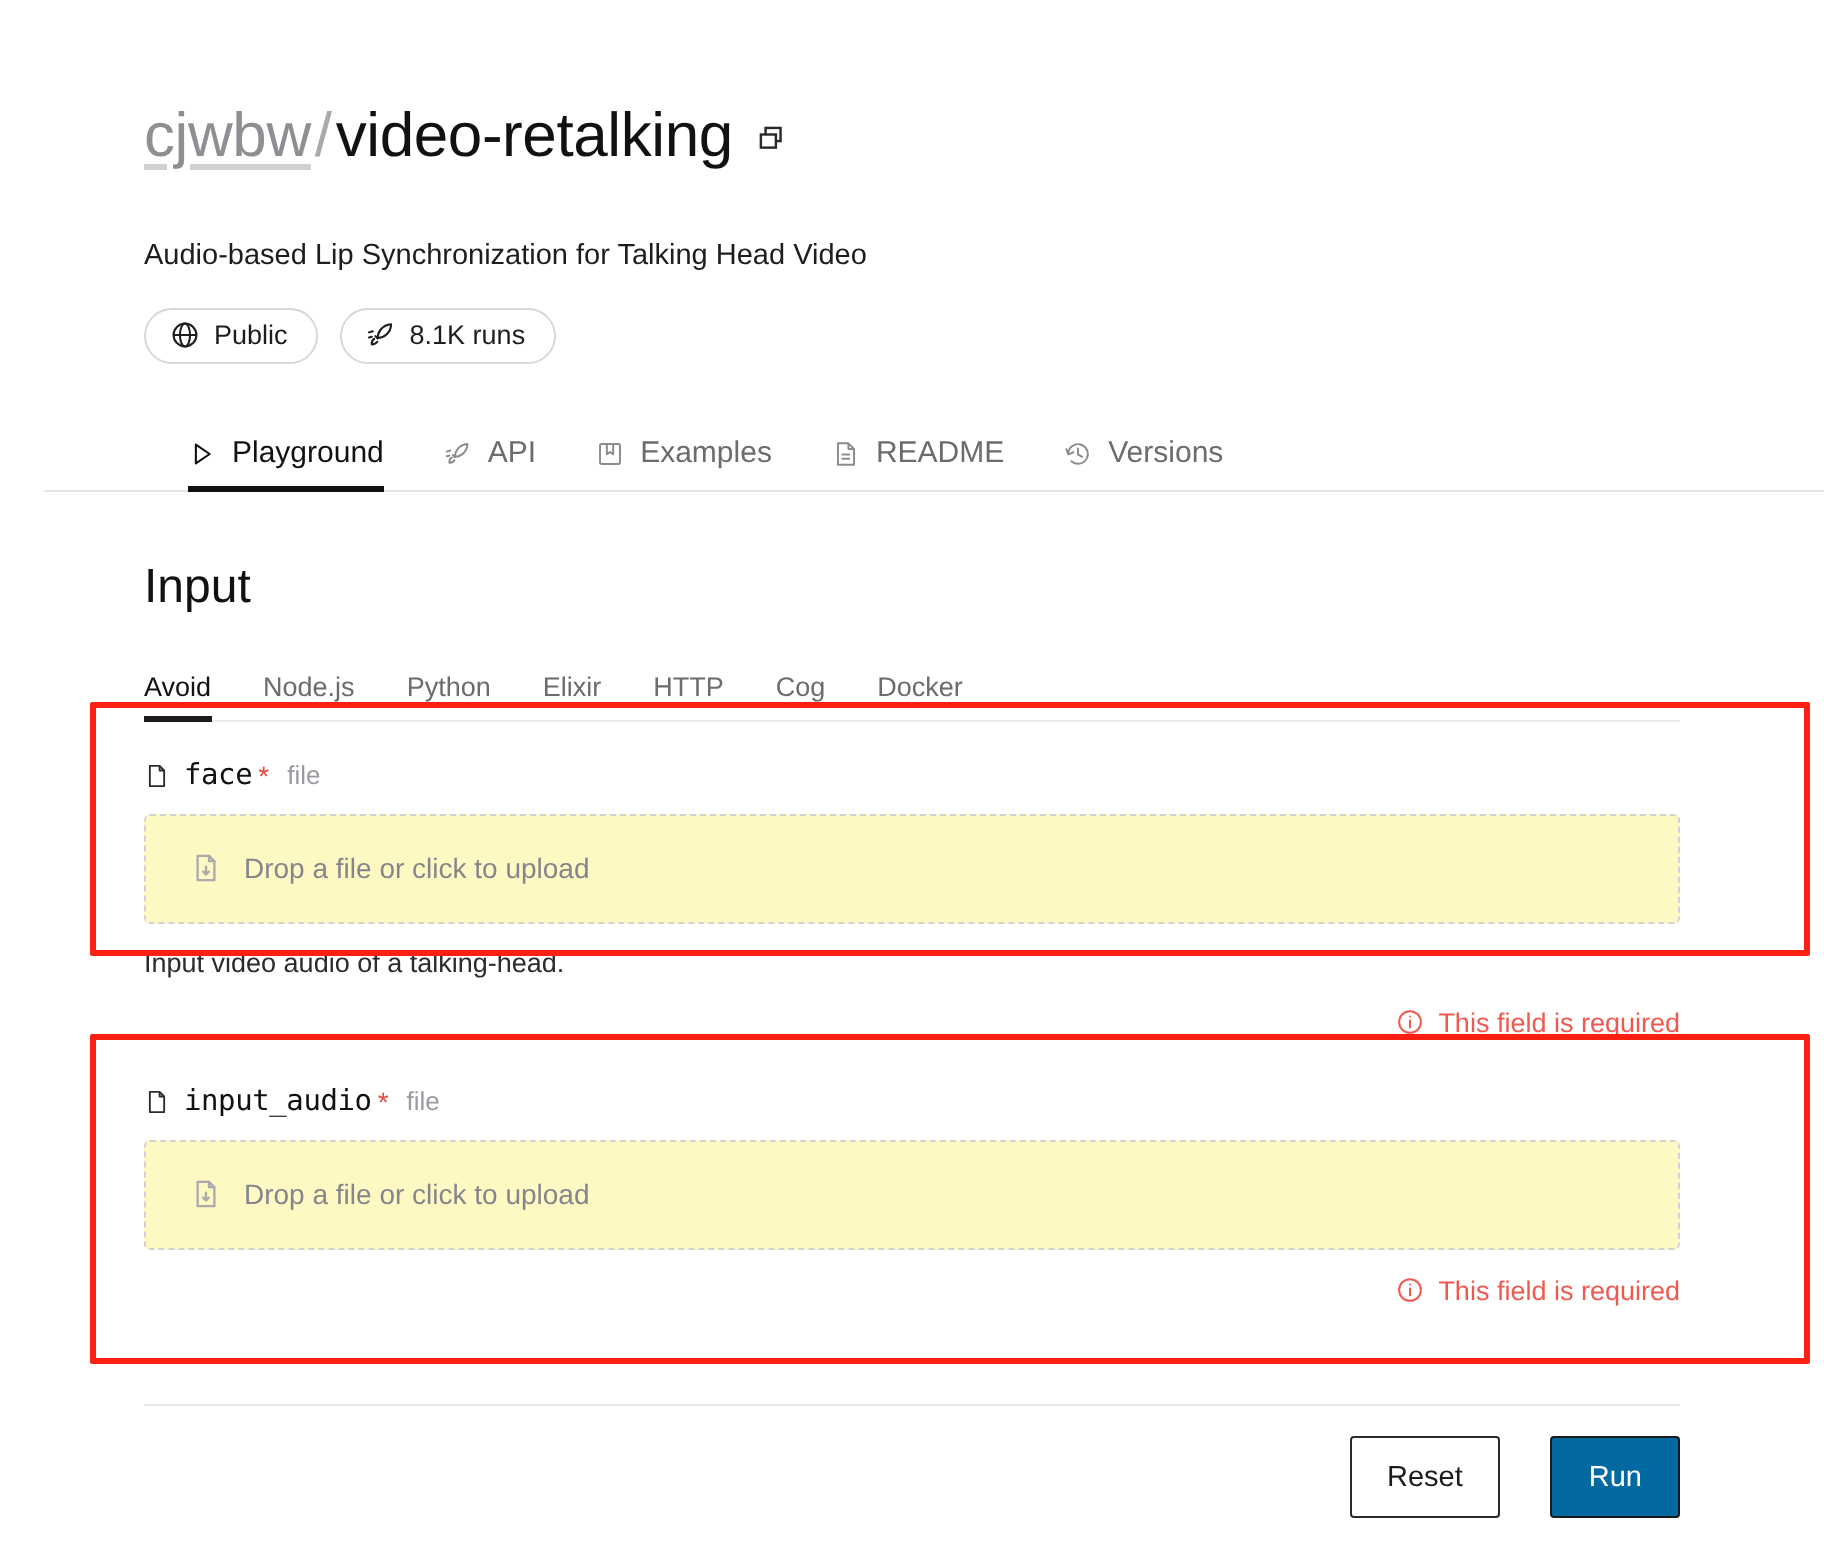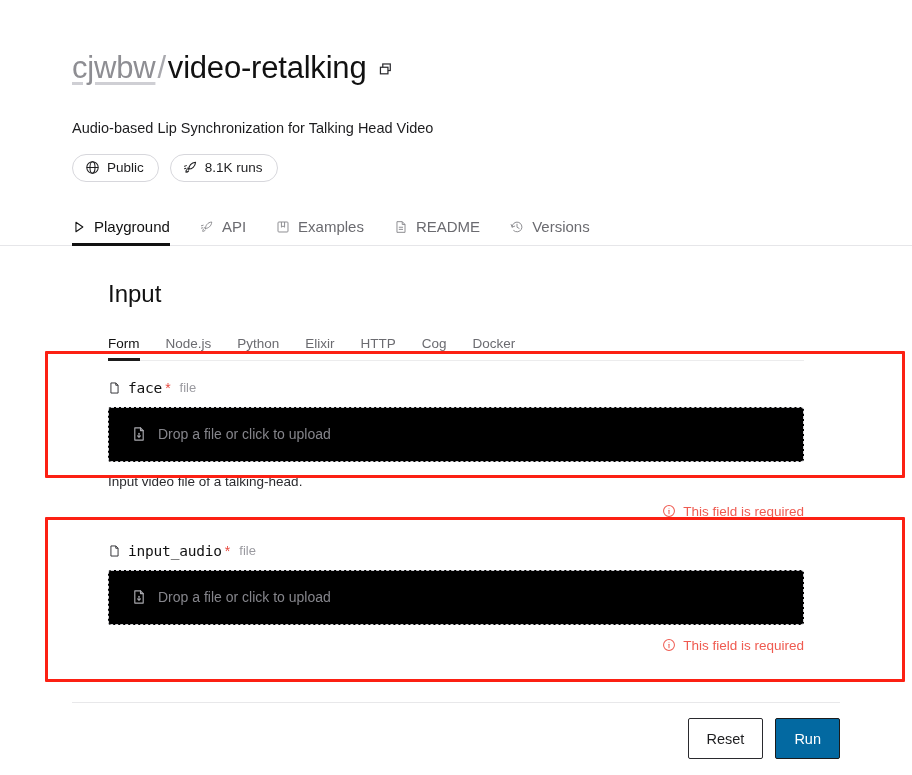--- a/index.html
+++ b/index.html
@@ -55,41 +55,42 @@
 
   
   .navtabs {
     margin-top: 26px;
     padding-left: 72px;
     display: flex;
     align-items: flex-end;
     gap: 30px;
     border-bottom: 1px solid #e6e6e9;
     height: 38px;
+    margin-left: 22px;
   }
   .navtab {
     display: flex; align-items: center; gap: 8px;
     font-size: 15px;
     color: #6b6b70;
     padding-bottom: 9px;
     cursor: pointer;
     position: relative;
     line-height: 18px;
   }
   .navtab.active { color: #111111; }
   .navtab.active::after {
     content: "";
     position: absolute; left: 0; right: 0; bottom: -1px;
     height: 3px; background: #111111;
   }
   .navtab .nt-icon { color: #8a8a8f; display: inline-flex; }
   .navtab.active .nt-icon { color: #111111; }
 
   
-  .content { padding: 0 108px; }
+  .content { padding: 0 72px; }
   .section-title {
     font-size: 24px;
     font-weight: 400;
     margin: 33px 0 0 0;
     line-height: 30px;
     color: #111;
   }
 
   .lang-tabs {
     margin-top: 22px;
@@ -128,21 +129,21 @@
     letter-spacing: -0.2px;
   }
   .req-star { color: #e8493f; font-size: 14px; margin-left: -4px; }
   .field-type { color: #9a9aa0; font-size: 13px; margin-left: 2px; }
 
   .dropzone {
     margin-top: 10px;
     height: 55px;
     border: 1px dashed #d2d2d6;
     border-radius: 3px;
-    background: #000000;
+    background: #fef9c3;
     display: flex; align-items: center;
     padding-left: 22px;
     gap: 11px;
     cursor: pointer;
   }
   .dropzone .dz-icon { color: #a9a9ae; display: inline-flex; }
   .dz-text { color: #85858b; font-size: 14px; }
 
   .field-help {
     margin-top: 11px;
@@ -161,21 +162,21 @@
   .field-error .err-icon { display: inline-flex; color: #ef5a50; }
 
   
   .footer-sep {
     margin: 0 72px;
     border-top: 1px solid #e8e8ea;
     position: absolute; left: 0; right: 0; top: 702px;
   }
   .actions {
     position: absolute; right: 72px; top: 718px;
-    display: flex; gap: 12px;
+    display: flex; gap: 25px;
   }
   .btn {
     font-size: 14.5px;
     height: 41px;
     display: inline-flex; align-items: center; justify-content: center;
     cursor: pointer;
     border-radius: 2px;
     padding: 0 18px;
   }
   .btn-reset {
@@ -301,21 +302,21 @@
       </span>
       <span>Versions</span>
     </div>
   </div>
 
   <div class="content">
 
     <h2 class="section-title">Input</h2>
 
     <div class="lang-tabs">
-      <div class="lang-tab active">Form</div>
+      <div class="lang-tab active">Avoid</div>
       <div class="lang-tab">Node.js</div>
       <div class="lang-tab">Python</div>
       <div class="lang-tab">Elixir</div>
       <div class="lang-tab">HTTP</div>
       <div class="lang-tab">Cog</div>
       <div class="lang-tab">Docker</div>
     </div>
 
     <div class="field">
       <div class="field-label">
@@ -333,21 +334,21 @@
         <span class="dz-icon">
           <svg width="16" height="16" viewBox="0 0 16 16" fill="none" stroke="currentColor" stroke-width="1.15" stroke-linejoin="round" stroke-linecap="round">
             <path d="M3.8 1.9 L9.5 1.9 L12.2 4.6 L12.2 14.1 L3.8 14.1 Z"></path>
             <path d="M9.5 1.9 L9.5 4.6 L12.2 4.6"></path>
             <line x1="8" y1="7.3" x2="8" y2="11.1"></line>
             <polyline points="6.6,9.8 8,11.2 9.4,9.8"></polyline>
           </svg>
         </span>
         <span class="dz-text">Drop a file or click to upload</span>
       </div>
-      <div class="field-help">Input video file of a talking-head.</div>
+      <div class="field-help">Input video audio of a talking-head.</div>
       <div class="field-error">
         <span class="err-icon">
           <svg width="14" height="14" viewBox="0 0 16 16" fill="none" stroke="currentColor" stroke-width="1.15" stroke-linecap="round">
             <circle cx="8" cy="8" r="6.2"></circle>
             <line x1="8" y1="7.2" x2="8" y2="11.2"></line>
             <circle cx="8" cy="4.9" r="0.55" fill="currentColor" stroke="none"></circle>
           </svg>
         </span>
         <span>This field is required</span>
       </div>

